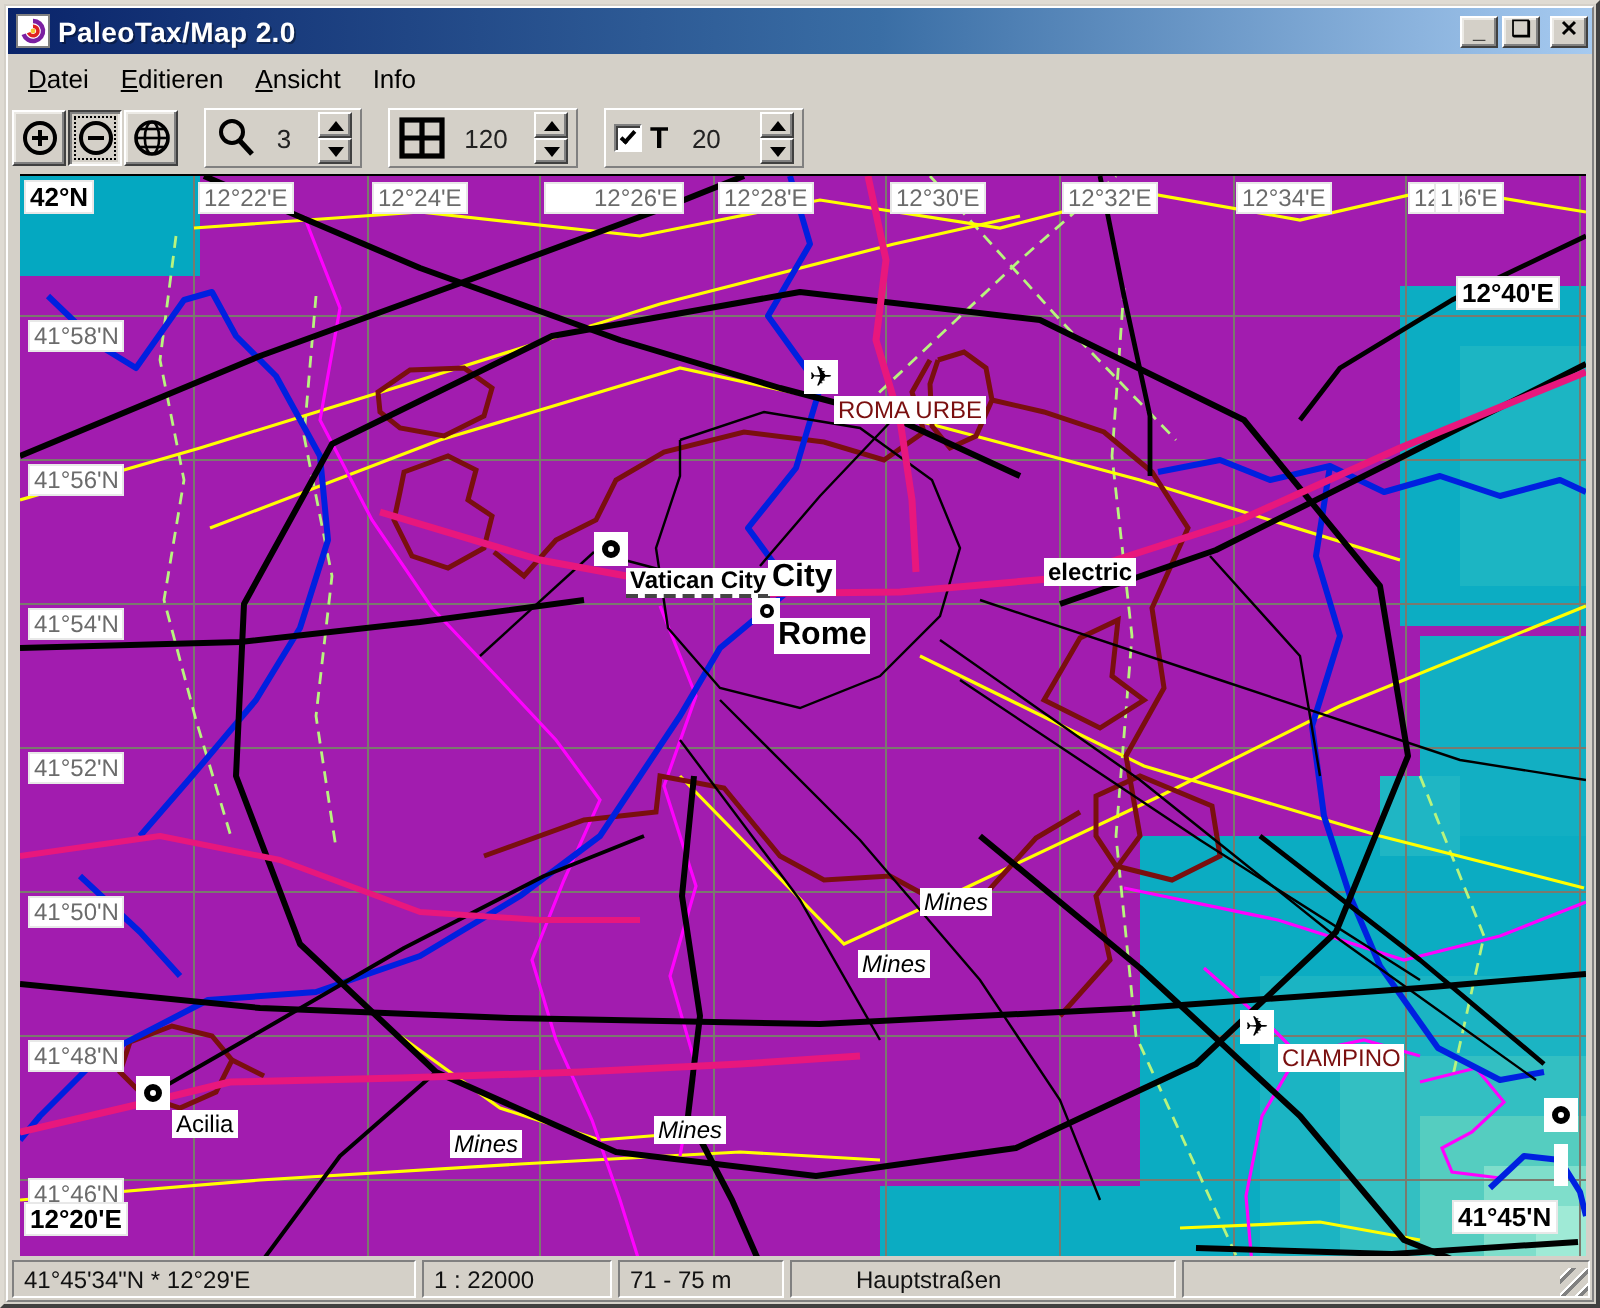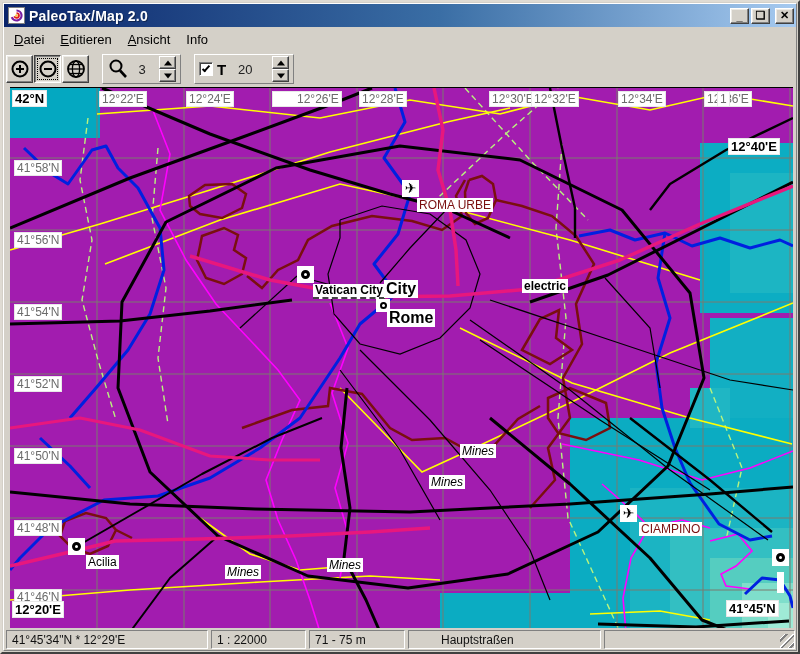--- a/index.html
+++ b/index.html
@@ -64,21 +64,21 @@
   .marker-ring{position:absolute;width:17px;height:17px;background:#fff;display:flex;align-items:center;justify-content:center;}
   .marker-ring i{display:block;width:9px;height:9px;border:3px solid #000;border-radius:50%;background:#fff;}
   .marker-ring.small{width:14px;height:13px;}
   .marker-ring.small i{width:7px;height:7px;border-width:2px;}
   .marker-plane{position:absolute;width:17px;height:17px;background:#fff;color:#000;font-size:14px;line-height:17px;text-align:center;}
   .marker-bar{position:absolute;width:7px;height:21px;background:#fff;}
   
   .statusbar{position:absolute;left:2px;right:2px;bottom:2px;height:22px;background:#D4D0C8;display:flex;gap:3px;padding:2px 1px 1px 2px;}
   .spanel{border:1px solid;border-color:#808080 #fff #fff #808080;font-size:12px;color:#111;
     display:flex;align-items:center;padding:0 5px;white-space:nowrap;overflow:hidden;}
-  .sp1{width:202px;}.sp2{width:95px;}.sp3{width:96px;}.sp4{width:193px;padding-left:32px;}
+  .sp1{width:202px;}.sp2{width:95px;}.sp3{width:83px;}.sp4{width:193px;padding-left:32px;}
   .sp5{flex:1;position:relative;}
   .grip{position:absolute;right:0;bottom:0;width:14px;height:14px;
     background:repeating-linear-gradient(135deg,transparent 0 3px,#fff 3px 4px,#808080 4px 6px);}
 </style>
 </head>
 <body>
 
 <div class="window">
   <div class="inner"></div>
 
@@ -141,20 +141,32 @@
         <circle cx="9" cy="8" r="5.5" fill="none" stroke="#000" stroke-width="2"></circle>
         <line x1="13" y1="12.5" x2="19" y2="19" stroke="#000" stroke-width="2.6"></line>
       </svg>
       <span class="tb-val">3</span>
       <span class="spinner">
         <button class="spin up"></button>
         <button class="spin down"></button>
       </span>
     </div>
 
+    <div class="tb-group">
+      <svg width="24" height="22" viewBox="0 0 24 22">
+        <rect x="2" y="2" width="20" height="18" fill="none" stroke="#000" stroke-width="2.6"></rect>
+        <line x1="12" y1="2" x2="12" y2="20" stroke="#000" stroke-width="2.6"></line>
+        <line x1="2" y1="11" x2="22" y2="11" stroke="#000" stroke-width="2.6"></line>
+      </svg>
+      <span class="tb-val" style="min-width:40px">120</span>
+      <span class="spinner">
+        <button class="spin up"></button>
+        <button class="spin down"></button>
+      </span>
+    </div>
 
     <div class="tb-group">
       <span class="checkbox">
           <i class="tick"></i>
         </span>
       <span class="tlabel">T</span>
       <span class="tb-val">20</span>
       <span class="spinner" style="margin-left:14px">
         <button class="spin up"></button>
         <button class="spin down"></button>
@@ -286,21 +298,21 @@
         <polyline points="0,478 60,464 105,453 190,451 280,448 360,444 420,440"></polyline>
         <polyline points="0,340 70,330 130,342 200,368 260,372 310,372" stroke-width="3"></polyline>
       </g>
     </svg>
     <div id="map-overlay">
         <div class="coord-label bold" style="left: 2px; top: 2px;">42°N</div>
         <div class="coord-label" style="left: 89px; top: 3px;">12°22'E</div>
         <div class="coord-label" style="left: 176px; top: 3px;">12°24'E</div>
         <div class="coord-label" style="left: 262px; top: 3px; padding-left: 24px;">12°26'E</div>
         <div class="coord-label" style="left: 349px; top: 3px;">12°28'E</div>
-        <div class="coord-label" style="left: 435px; top: 3px; margin-left: 44px;">12°30'E</div>
+        <div class="coord-label" style="left: 435px; top: 3px;">12°30'E</div>
         <div class="coord-label" style="left: 521px; top: 3px;">12°32'E</div>
         <div class="coord-label" style="left: 608px; top: 3px;">12°34'E</div>
         <div class="coord-label" style="left: 694px; top: 3px;">12°36'E</div>
         <div class="coord-label" style="left: 707px; top: 3px;">1</div>
         <div class="coord-label bold" style="left: 718px; top: 2px; margin-top: 48px;">12°40'E</div>
         <div class="coord-label" style="left: 4px; top: 72px;">41°58'N</div>
         <div class="coord-label" style="left: 4px; top: 144px;">41°56'N</div>
         <div class="coord-label" style="left: 4px; top: 216px;">41°54'N</div>
         <div class="coord-label" style="left: 4px; top: 288px;">41°52'N</div>
         <div class="coord-label" style="left: 4px; top: 360px;">41°50'N</div>

